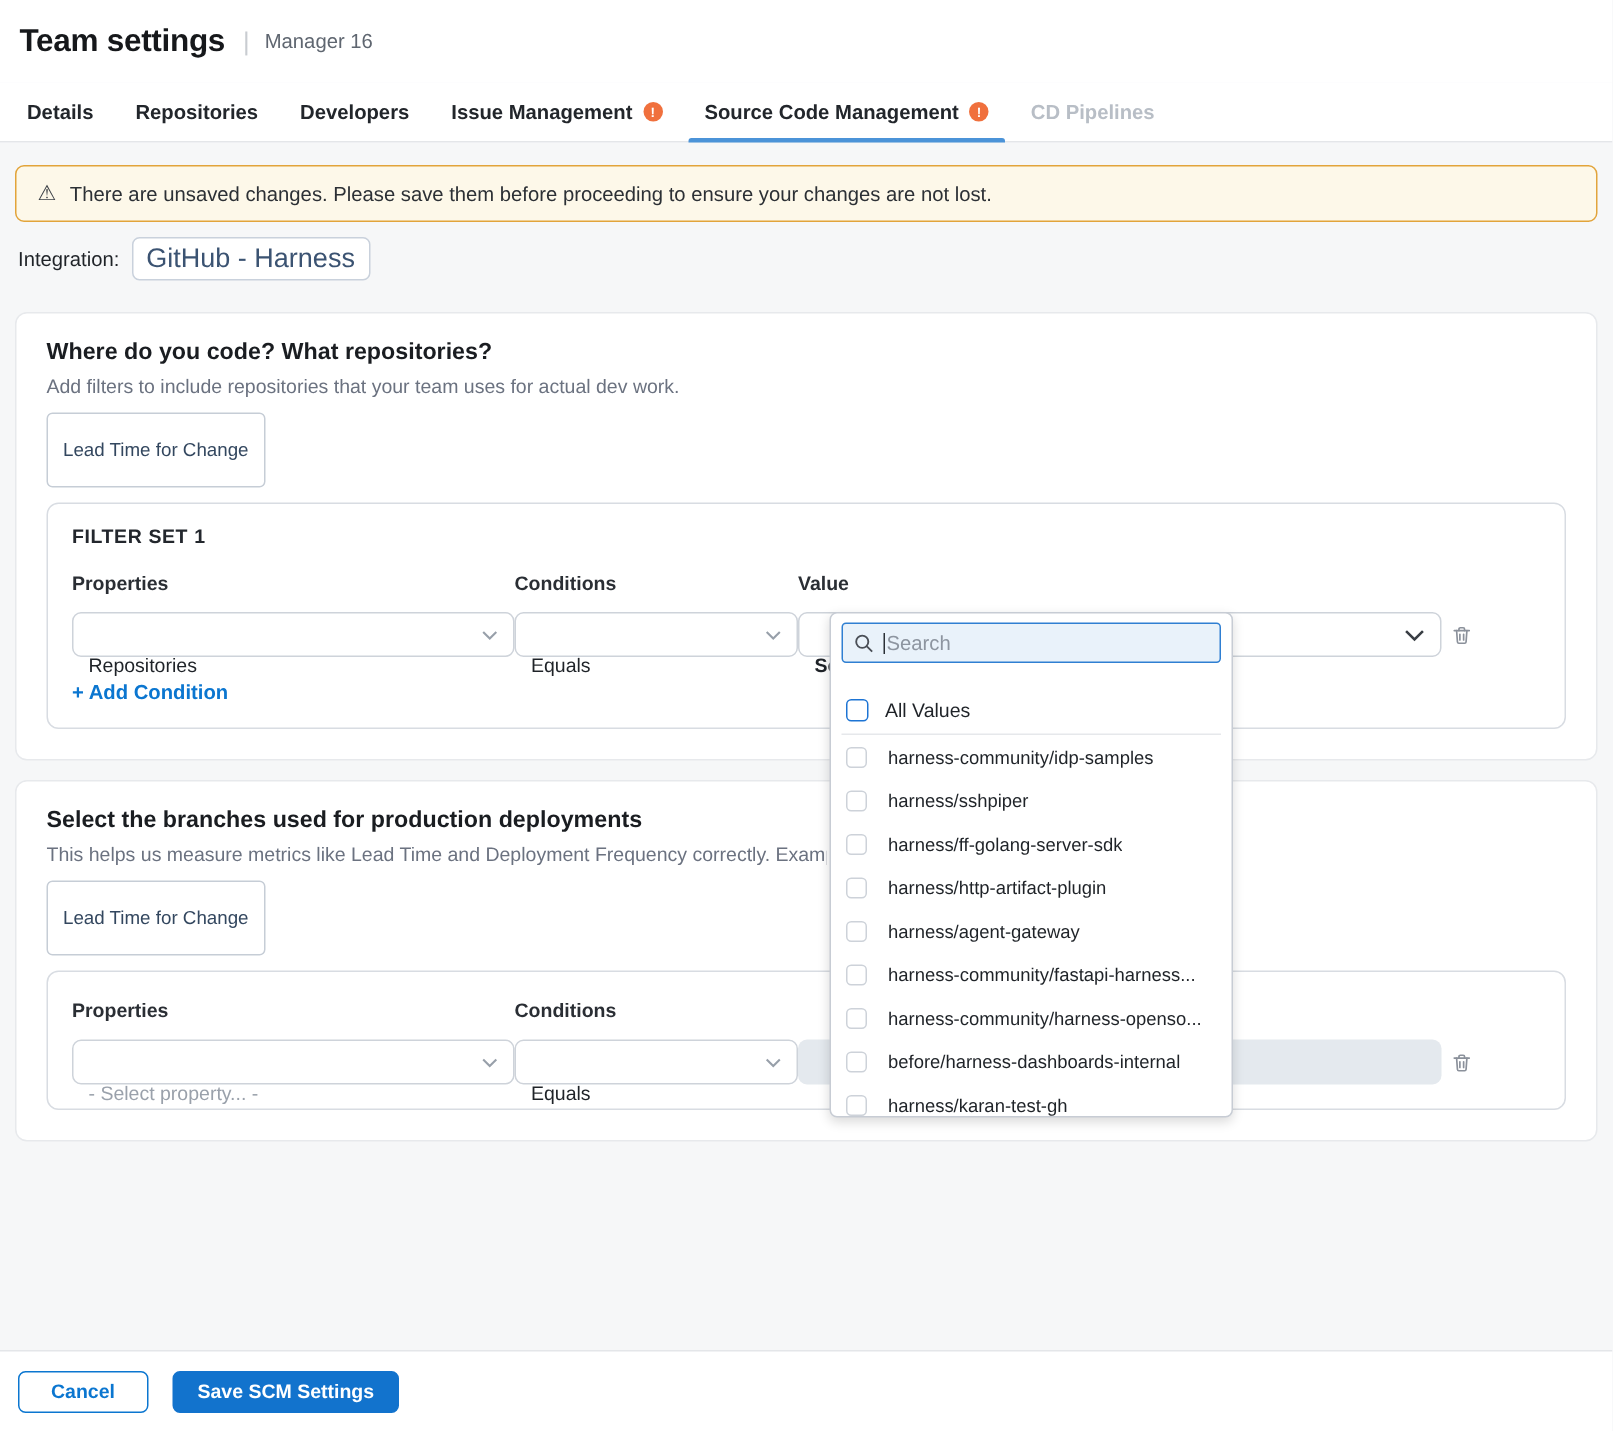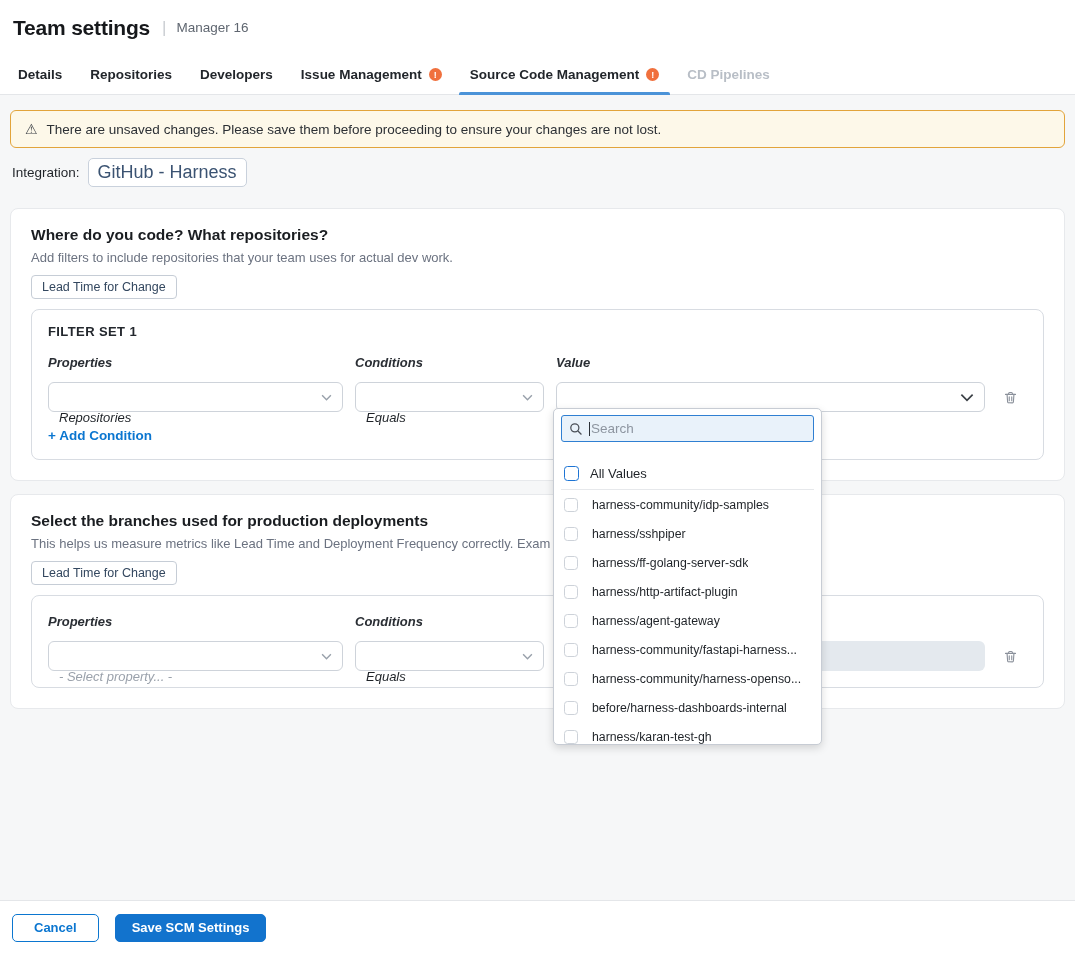--- a/index.html
+++ b/index.html
@@ -26,24 +26,24 @@
   
   .integration-row { margin:13px 12px 24px; display:flex; align-items:center; height:23px; }
   .integration-label { font-size:13.5px; color:#1f2328; margin-right:8px; }
   .chip-sm { border:1px solid #c9d1dc; border-radius:5px; padding:3px 9px; font-size:18px; color:#3b5372; background:#fff; }
   
   .card { background:#fff; border:1px solid #e7e9ec; border-radius:8px; margin:0 10px; padding:17px 20px 20px; }
   .card + .card { margin-top:13px; }
   .card-title { font-size:15.5px; font-weight:700; color:#1a1d21; }
   .card-sub { margin-top:6px; font-size:13px; color:#6b7280; }
   .card-sub.clipped { max-width:520px; white-space:nowrap; overflow:hidden; }
-  .tag-chip { display:inline-block; margin-top:10px; border:1px solid #c6cdd6; border-radius:4px; padding:4px 10px; font-size:12.5px; color:#33475f; background:#fff; }
+  .tag-chip { display:inline-block; margin-top:10px; border:1px solid #c6cdd6; border-radius:4px; padding:17px 10px; font-size:12.5px; color:#33475f; background:#fff; }
   .filterbox { margin-top:10px; border:1px solid #d8dce2; border-radius:8px; padding:14px 16px 16px; }
   .filterset-label { font-size:13px; font-weight:700; letter-spacing:.4px; color:#23272d; }
-  .cols, .row { display:grid; grid-template-columns:295px 189px 429px 35px; column-gap:12px; align-items:center;font-style:italic; }
+  .cols, .row { display:grid; grid-template-columns:295px 189px 429px 35px; align-items:center; }
   .cols { margin-top:16px; }
   .filterbox.no-legend .cols { margin-top:4px; }
   .col-label { font-size:13px; font-weight:700; color:#2a2e34; }
   .row { margin-top:12px; }
   .select { height:30px; border:1px solid #ced3da; border-radius:6px; background:#fff; display:flex; align-items:center; padding:0 10px; font-size:13px; color:#1f2328; cursor:pointer; }
   .select .sel-text { flex:1; white-space:nowrap; overflow:hidden;margin-top:41px; }
   .select .placeholder { color:#9aa1ab; }
   .select.value-select .sel-text { font-weight:600; }
   .disabled-input { height:30px; border-radius:6px; background:#e4e9ee; }
   .trash-btn { background:none; border:none; cursor:pointer; width:26px; height:26px; display:flex; align-items:center; justify-content:center; }

